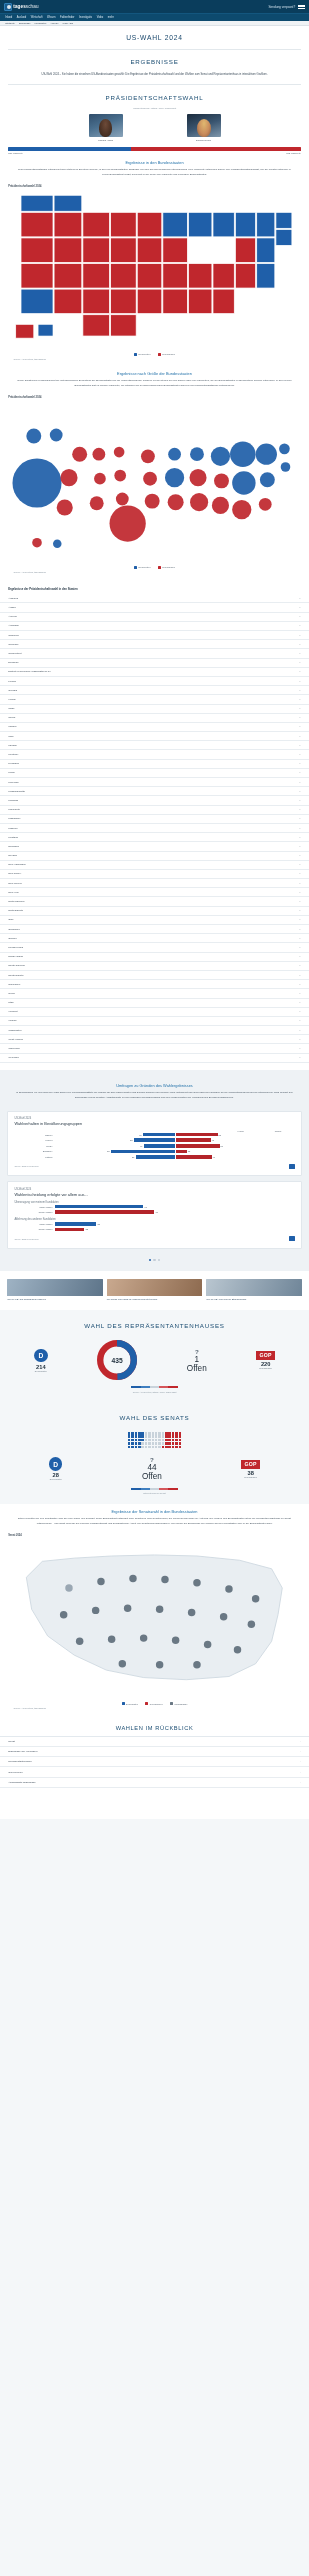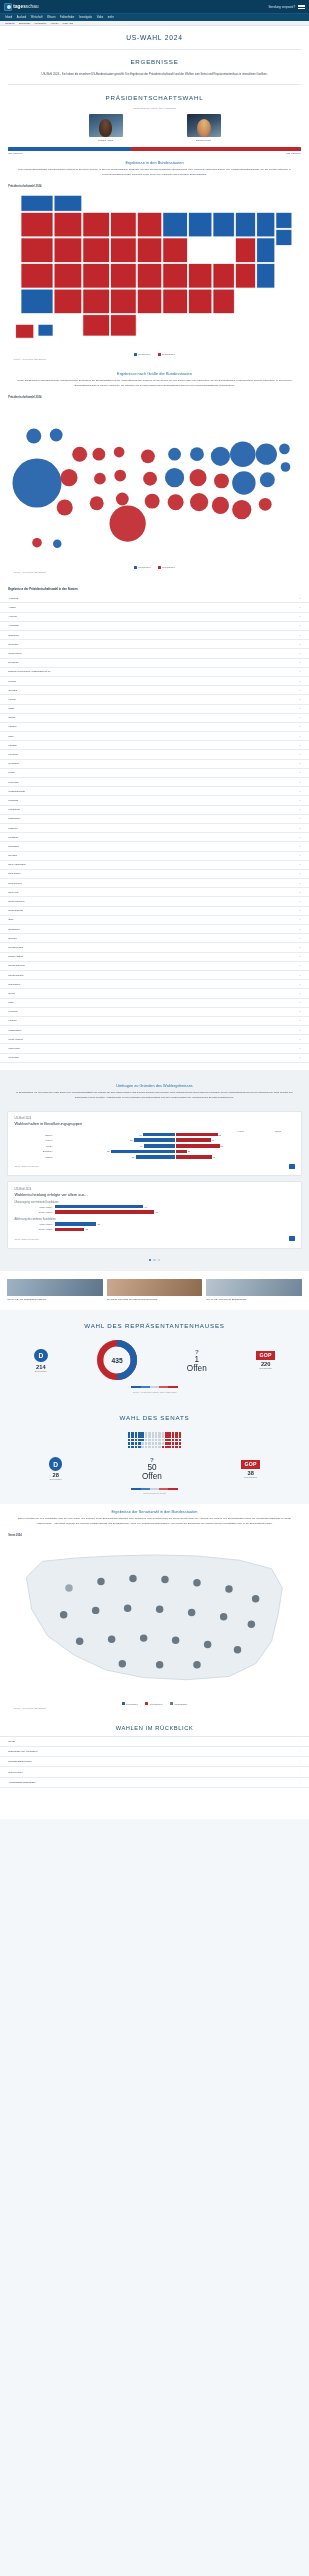--- a/index.html
+++ b/index.html
@@ -949,21 +949,21 @@
         </div>
     </div>
     <div class="donut-row">
       <div class="side">
         <div class="badge dem">D</div>
         <div class="num">28</div>
         <div class="cap">Demokraten</div>
       </div>
       <div class="center-q">
         <div class="qm">?</div>
-        <div class="num">50</div>
+        <div class="num">44</div>
         <div class="cap">Offen</div>
       </div>
       <div class="side">
         <div class="gop-logo">GOP</div>
         <div class="num">38</div>
         <div class="cap">Republikaner</div>
       </div>
     </div>
     <div class="seg-legend">
       <div style="background:#1f5fa9"></div>

